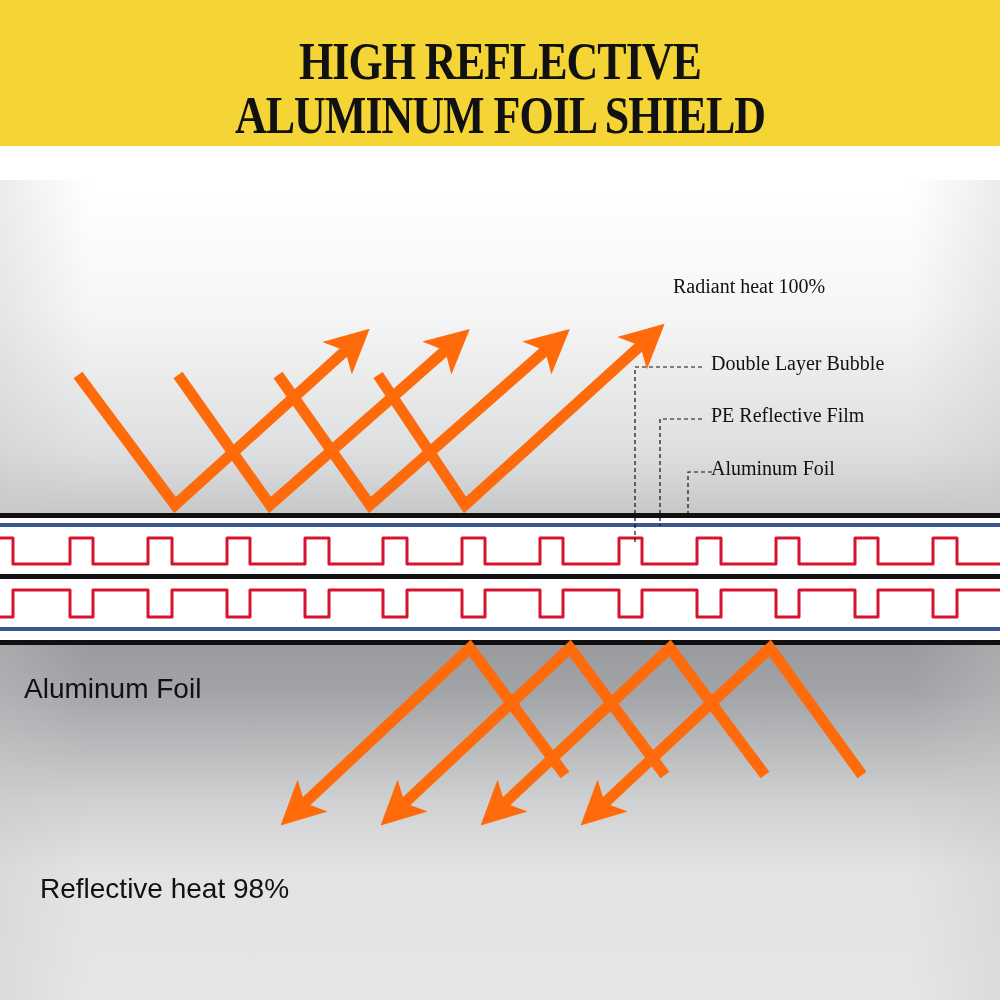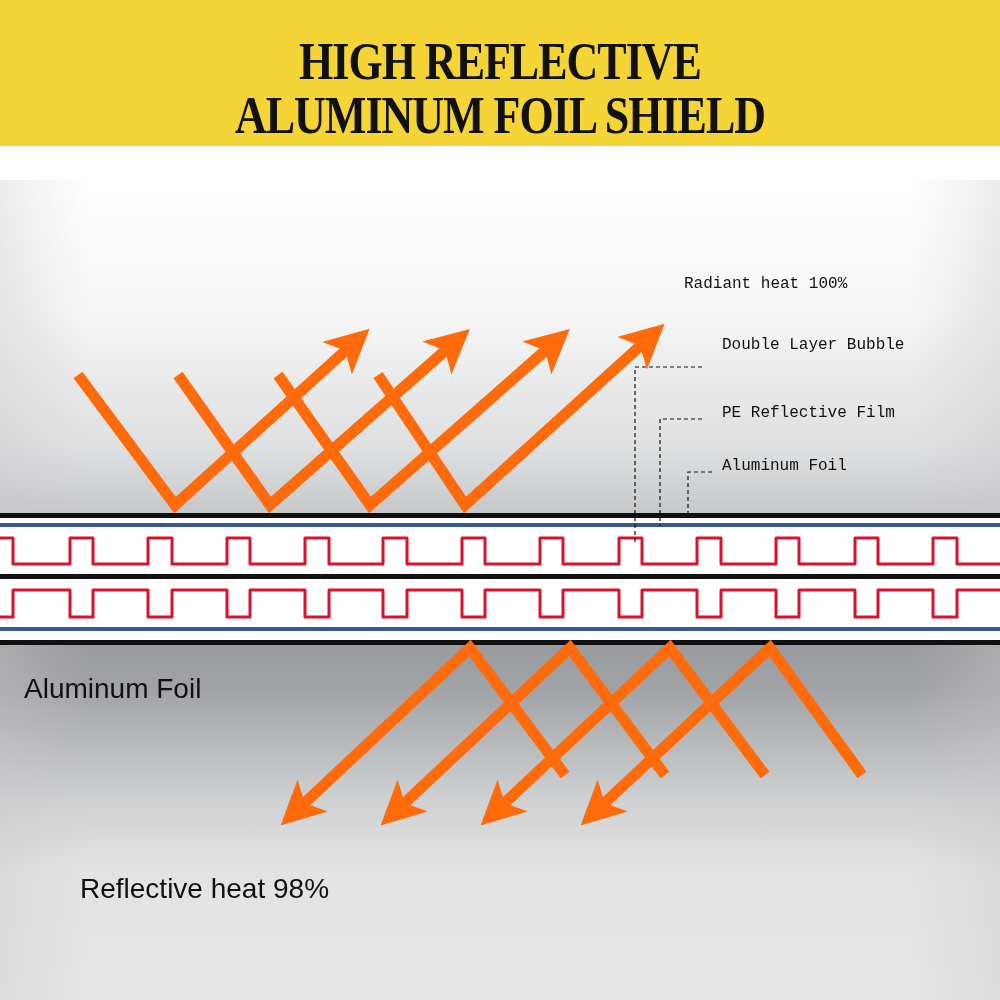--- a/index.html
+++ b/index.html
@@ -10,21 +10,21 @@
          font-family:"Liberation Serif", serif; font-weight:bold; color:#111;
          font-size:44px; letter-spacing:-1px; line-height:48px; transform:scaleY(1.18); }
   .title.l1 { top:38px; }
   .title.l2 { top:92px; }
   .bg { position:absolute; left:0; top:150px; width:1000px; height:850px;
         background: linear-gradient(to bottom, #ffffff 0px, #ffffff 40px, #f6f6f6 160px, #dedfe0 300px, #c6c7c9 365px, #c6c7c9 365px, #9a9b9e 495px, #a2a3a6 540px, #cfd0d1 650px, #e3e3e4 720px, #e6e6e6 850px); }
   .bg-vignette { position:absolute; left:0; top:180px; width:1000px; height:820px;
         background: linear-gradient(to right, rgba(200,200,202,0.35) 0px, rgba(255,255,255,0) 90px, rgba(255,255,255,0) 910px, rgba(200,200,202,0.35) 1000px); }
   svg.diagram { position:absolute; left:0; top:0; }
   .label { position:absolute; color:#111; white-space:nowrap; }
-  .label.sans-serif-ui { font-family:Liberation Mono, monospace; font-size:16px;margin-left:11px; }
+  .label.sans-serif-ui { font-family:Liberation Serif, serif; font-size:20px; }
   .label.arial { font-family:"Liberation Sans", sans-serif; font-size:28px; }
 </style>
 </head>
 <body>
 
 <div class="header">
   <div class="title l1">HIGH REFLECTIVE</div>
   <div class="title l2">ALUMINUM FOIL SHIELD</div>
 </div>
 
@@ -64,17 +64,17 @@
   </g>
 
   <g fill="none" stroke="#111" stroke-width="1.2" stroke-dasharray="4,3">
     <polyline points="702,367 635,367 635,542"></polyline>
     <polyline points="702,419 660,419 660,526"></polyline>
     <polyline points="712,472 688,472 688,515"></polyline>
   </g>
 </svg>
 
 <div class="label sans-serif-ui" style="left:673px; top:275px;">Radiant heat 100%</div>
-<div class="label sans-serif-ui" style="left:711px; top:336px;text-align:center;">Double Layer Bubble</div>
+<div class="label sans-serif-ui" style="left:711px; top:352px;text-align:center;">Double Layer Bubble</div>
 <div class="label sans-serif-ui" style="left:711px; top:404px;">PE Reflective Film</div>
 <div class="label sans-serif-ui" style="left:711px; top:457px;">Aluminum Foil</div>
 <div class="label arial" style="left:24px; top:673px;">Aluminum Foil</div>
-<div class="label arial" style="left:40px; top:873px;margin-left:40px;">Reflective heat 98%</div>
+<div class="label arial" style="left:40px; top:873px;">Reflective heat 98%</div>
 
 </body></html>

